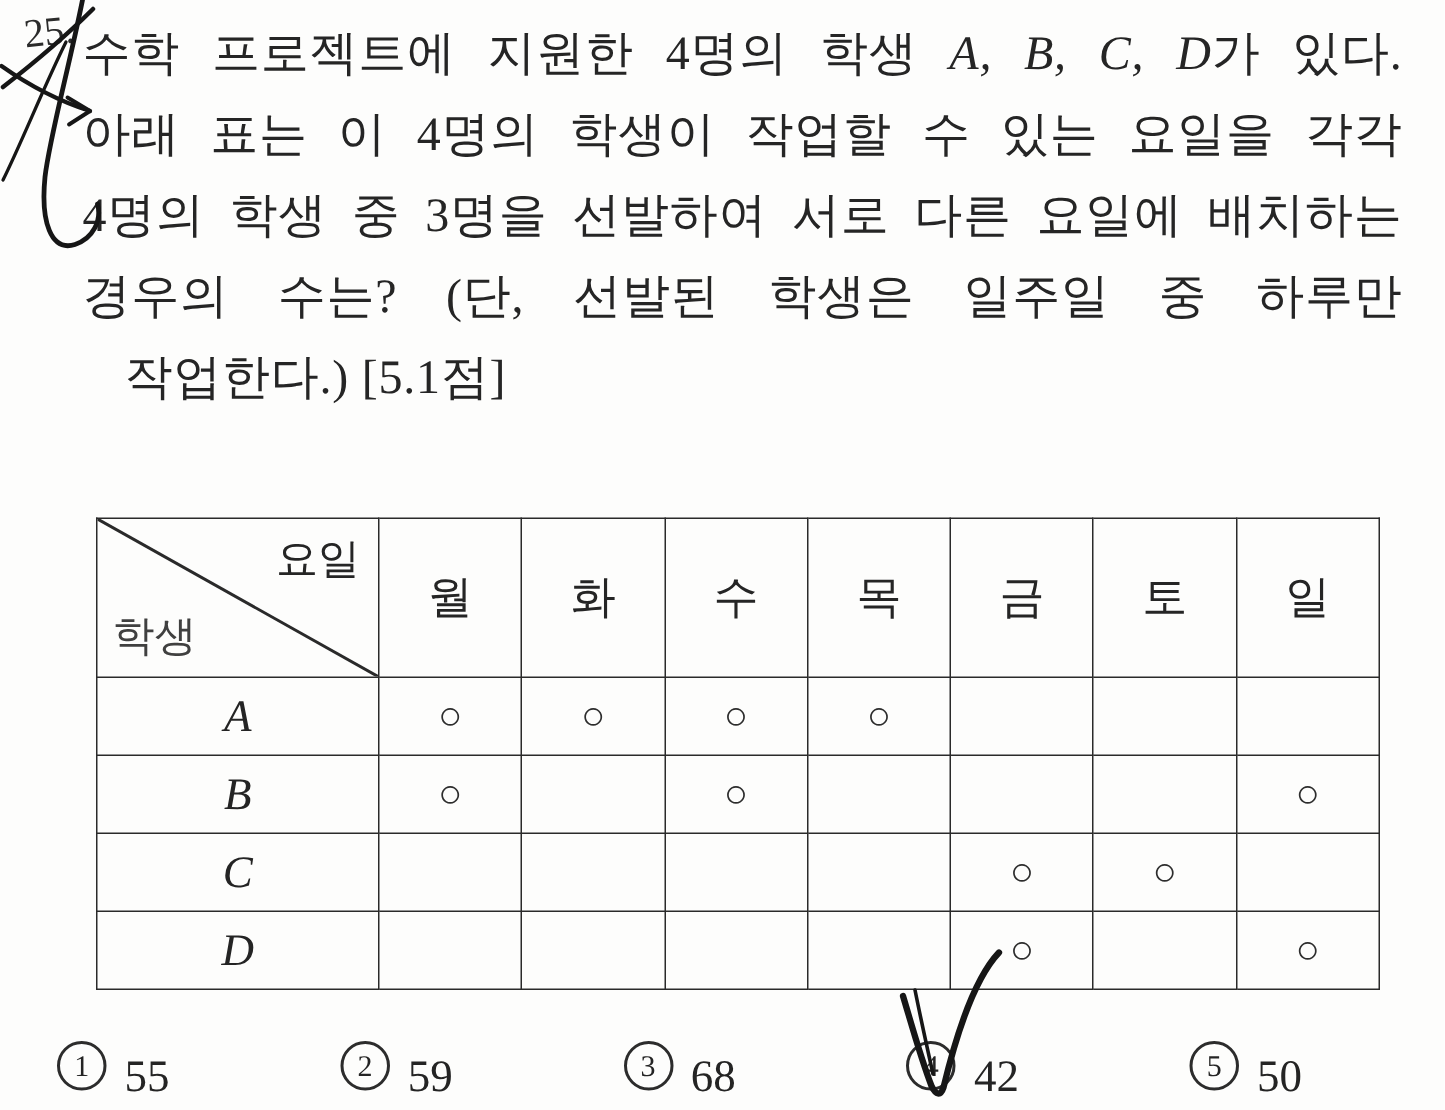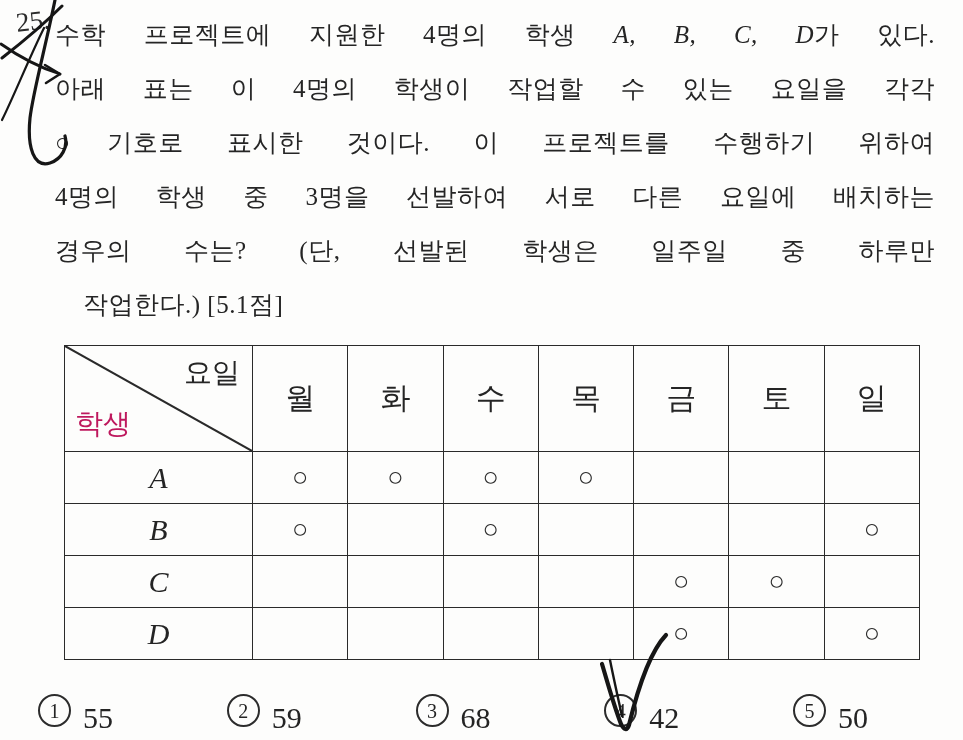--- a/index.html
+++ b/index.html
@@ -25,21 +25,21 @@
   .pen-scribble {
     position: absolute; left: 0; top: 0; z-index: 3;
   }
   
   .question-text {
     position: absolute; left: 55px; top: 8px;
     width: 880px;
   }
   .text-line {
     height: 54px; line-height: 54px;
-    font-size: 25px; letter-spacing: 0.5px;
+    font-size: 32px; letter-spacing: 0.5px;
     white-space: nowrap;
     text-align: justify;
     text-align-last: justify;
     color: #252525;
   }
   .text-line.short { text-align-last: left; margin-left: 28px; }
   .math-var { font-style: italic; font-family: "Liberation Serif", serif; }
   
   .availability-table {
     position: absolute; left: 64px; top: 345px;
@@ -57,21 +57,21 @@
   .availability-table tr.header-row th { height: 105px; }
   .availability-table tr.data-row td { height: 51px; }
   .corner-cell { position: relative; }
   .corner-cell svg { position: absolute; left: 0; top: 0; width: 100%; height: 100%; }
   .corner-top {
     position: absolute; top: 8px; right: 12px;
     font-size: 28px; color: #252525;
   }
   .corner-bottom {
     position: absolute; bottom: 8px; left: 10px;
-    font-size: 28px; color: #be185d;
+    font-size: 28px; color: #404040;
   }
   .day-header {
     font-size: 30px; text-align: center; vertical-align: middle;
     color: #252525;
   }
   .student-cell {
     font-size: 30px; font-style: italic; text-align: center;
     vertical-align: middle; color: #242424;
   }
   .mark-cell {
@@ -110,21 +110,20 @@
     <path d="M 62,6 C 44,24 20,44 2,58" stroke="#161616" stroke-width="3" stroke-linecap="round"></path>
     <path d="M 55,0 C 46,45 33,92 30,118 C 27,148 34,168 50,163 C 62,159 68,147 65,136" stroke="#161616" stroke-width="3.2" stroke-linecap="round"></path>
     <path d="M 1,44 C 18,56 38,67 60,74" stroke="#161616" stroke-width="2.8" stroke-linecap="round"></path>
     <path d="M 60,74 L 45,65 M 60,74 L 46,83" stroke="#161616" stroke-width="2.6" stroke-linecap="round"></path>
     <path d="M 2,120 C 14,96 30,56 44,28" stroke="#161616" stroke-width="2.2" stroke-linecap="round"></path>
   </svg>
 
   <div class="question-text">
     <div class="text-line"><span>수학 프로젝트에 지원한 4명의 학생</span> <span class="math-var">A, B, C, D</span><span>가 있다.</span></div>
     <div class="text-line">아래 표는 이 4명의 학생이 작업할 수 있는 요일을 각각</div>
-    <div class="text-line">○기호로 표시한 것이다. 이 프로젝트를 수행하기 위하여</div>
     <div class="text-line">4명의 학생 중 3명을 선발하여 서로 다른 요일에 배치하는</div>
     <div class="text-line">경우의 수는? (단, 선발된 학생은 일주일 중 하루만</div>
     <div class="text-line short">작업한다.) [5.1점]</div>
   </div>
 
   <table class="availability-table">
     <colgroup>
       <col class="student-col">
       <col>
         <col>

